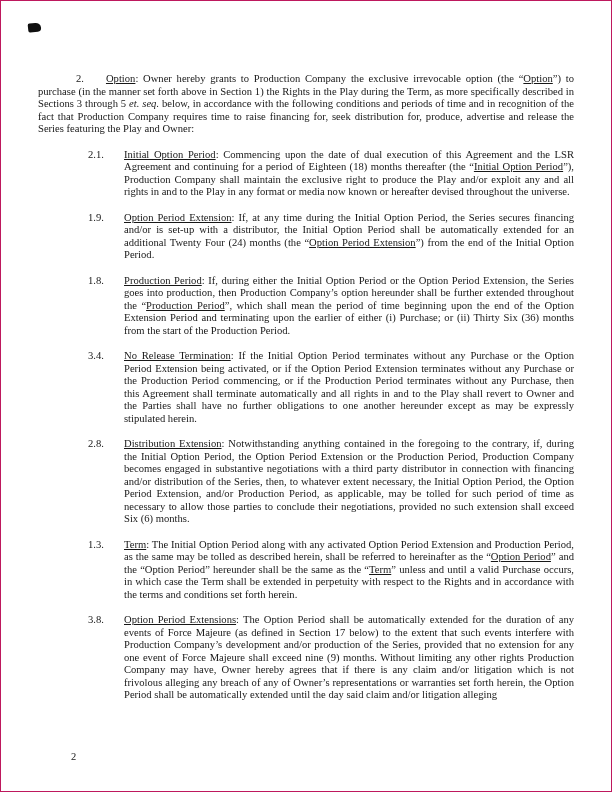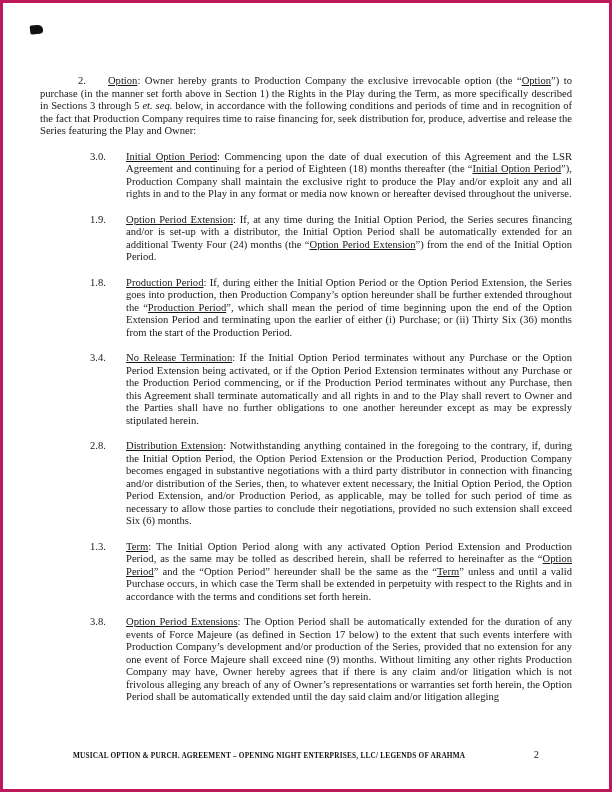--- a/index.html
+++ b/index.html
@@ -6,21 +6,21 @@
     margin: 0;
     padding: 0;
     background: #e9e9e9;
   }
   .page {
     width: 612px;
     height: 792px;
     margin: 0 auto;
     position: relative;
     background: #ffffff;
-    border: 3px solid #be185d;
+    border: 1px solid #be185d;
     box-sizing: border-box;
     overflow: hidden;
     font-family: "Liberation Serif", "DejaVu Serif", serif;
     font-size: 10.6px;
     line-height: 1.18;
     color: #171717;
   }
   .scan-mark {
     position: absolute;
     left: 27px;
@@ -87,21 +87,21 @@
 
 <div class="page">
 
   <div class="scan-mark"></div>
 
   <div class="content">
 
     <p class="para main"><span class="num">2.</span><span class="tab"></span><span><span class="u">Option</span><span>: Owner hereby grants to Production Company the exclusive irrevocable option (the “</span><span class="u">Option</span><span>”) to purchase (in the manner set forth above in Section 1) the Rights in the Play during the Term, as more specifically described in Sections 3 through 5 </span><span class="i">et. seq.</span><span> below, in accordance with the following conditions and periods of time and in recognition of the fact that Production Company requires time to raise financing for, seek distribution for, produce, advertise and release the Series featuring the Play and Owner:</span></span></p>
 
     <div class="sub">
-      <span class="num">3.0.</span>
+      <span class="num">2.1.</span>
       <p class="para"><span class="u">Initial Option Period</span><span>: Commencing upon the date of dual execution of this Agreement and the LSR Agreement and continuing for a period of Eighteen (18) months thereafter (the “</span><span class="u">Initial Option Period</span><span>”), Production Company shall maintain the exclusive right to produce the Play and/or exploit any and all rights in and to the Play in any format or media now known or hereafter devised throughout the universe.</span></p>
     </div>
 
     <div class="sub">
       <span class="num">1.9.</span>
       <p class="para"><span class="u">Option Period Extension</span><span>: If, at any time during the Initial Option Period, the Series secures financing and/or is set-up with a distributor, the Initial Option Period shall be automatically extended for an additional Twenty Four (24) months (the “</span><span class="u">Option Period Extension</span><span>”) from the end of the Initial Option Period.</span></p>
     </div>
 
     <div class="sub">
       <span class="num">1.8.</span>
@@ -124,17 +124,16 @@
     </div>
 
     <div class="sub">
       <span class="num">3.8.</span>
       <p class="para"><span class="u">Option Period Extensions</span><span>: The Option Period shall be automatically extended for the duration of any events of Force Majeure (as defined in Section 17 below) to the extent that such events interfere with Production Company’s development and/or production of the Series, provided that no extension for any one event of Force Majeure shall exceed nine (9) months.  Without limiting any other rights Production Company may have, Owner hereby agrees that if there is any claim and/or litigation which is not frivolous alleging any breach of any of Owner’s representations or warranties set forth herein, the Option Period shall be automatically extended until the day said claim and/or litigation alleging</span></p>
     </div>
 
   </div>
 
   <div class="footer">
-    <span class="footer-title">MUSICAL OPTION &amp; PURCH. AGREEMENT – OPENING NIGHT ENTERPRISES, LLC/ LEGENDS OF ARAHMA</span>
     <span class="page-number">2</span>
   </div>
 
 </div>
 
 </body></html>

